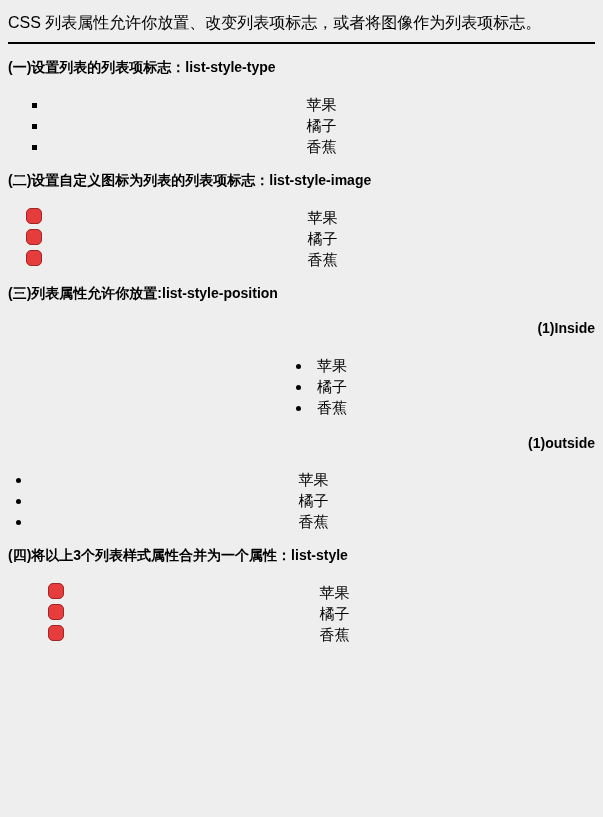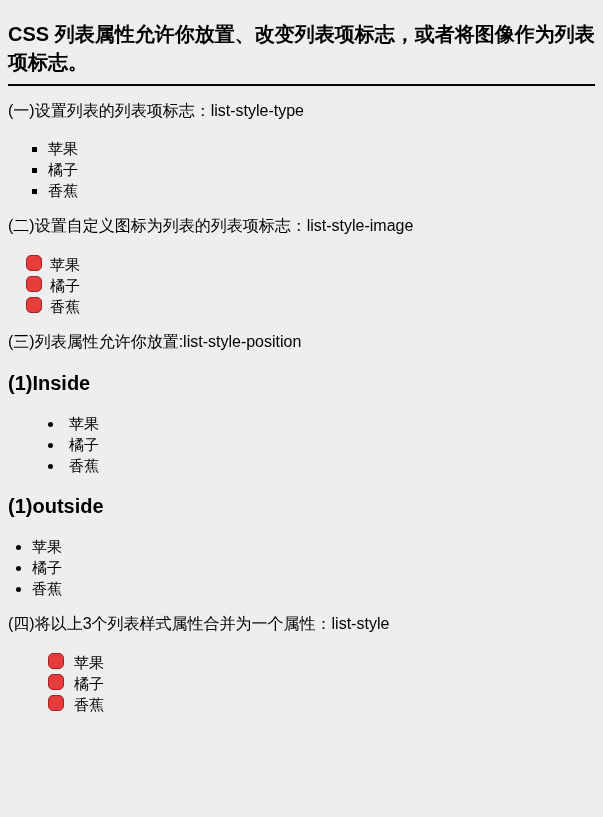--- a/index.html
+++ b/index.html
@@ -7,42 +7,43 @@
       padding: 8px;
       font-family: "Microsoft YaHei", "PingFang SC", sans-serif;
       background: #eeeeee;
       color: #000;
       width: 603px;
       box-sizing: border-box;
       font-size: 16px;
       line-height: 1.4;
     }
     .intro {
-      margin: 12px 0 4px 0;
-      font-size: 20px;
-      font-weight: bold;
+      margin: 4px 0 4px 0;
+      font-size: 16px;
     }
     hr {
       border: none;
       border-top: 2px solid #000;
       margin: 8px 0 12px 0;
     }
     h3 {
-      font-size: 16px;
-      font-weight: normal;
+      font-size: 14px;
+      font-weight: bold;
       margin: 14px 0 10px 0;
     }
     h4 {
-      font-size: 20px;
+      font-size: 14px;
       font-weight: bold;
       margin: 16px 0 10px 0;
+      text-align: right;
     }
     ul {
       margin: 16px 0 12px 0;
       padding-left: 40px;
+      text-align: center;
     }
     li {
       font-size: 15px;
       line-height: 1.4;
     }
     
     .list-square {
       list-style-type: square;
     }
     

